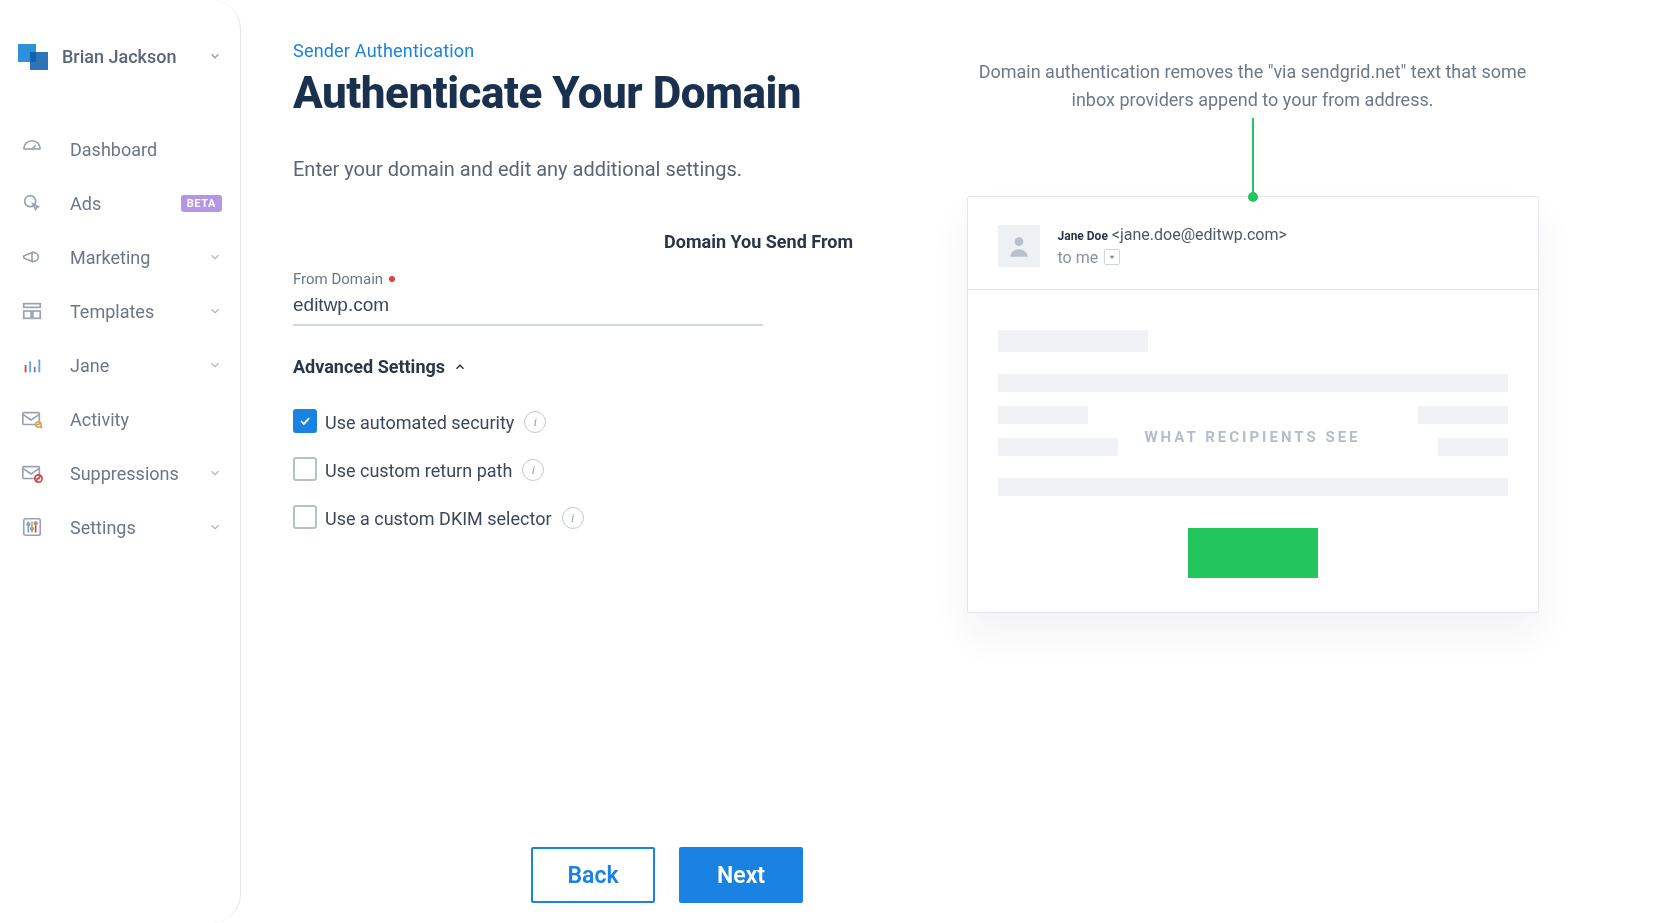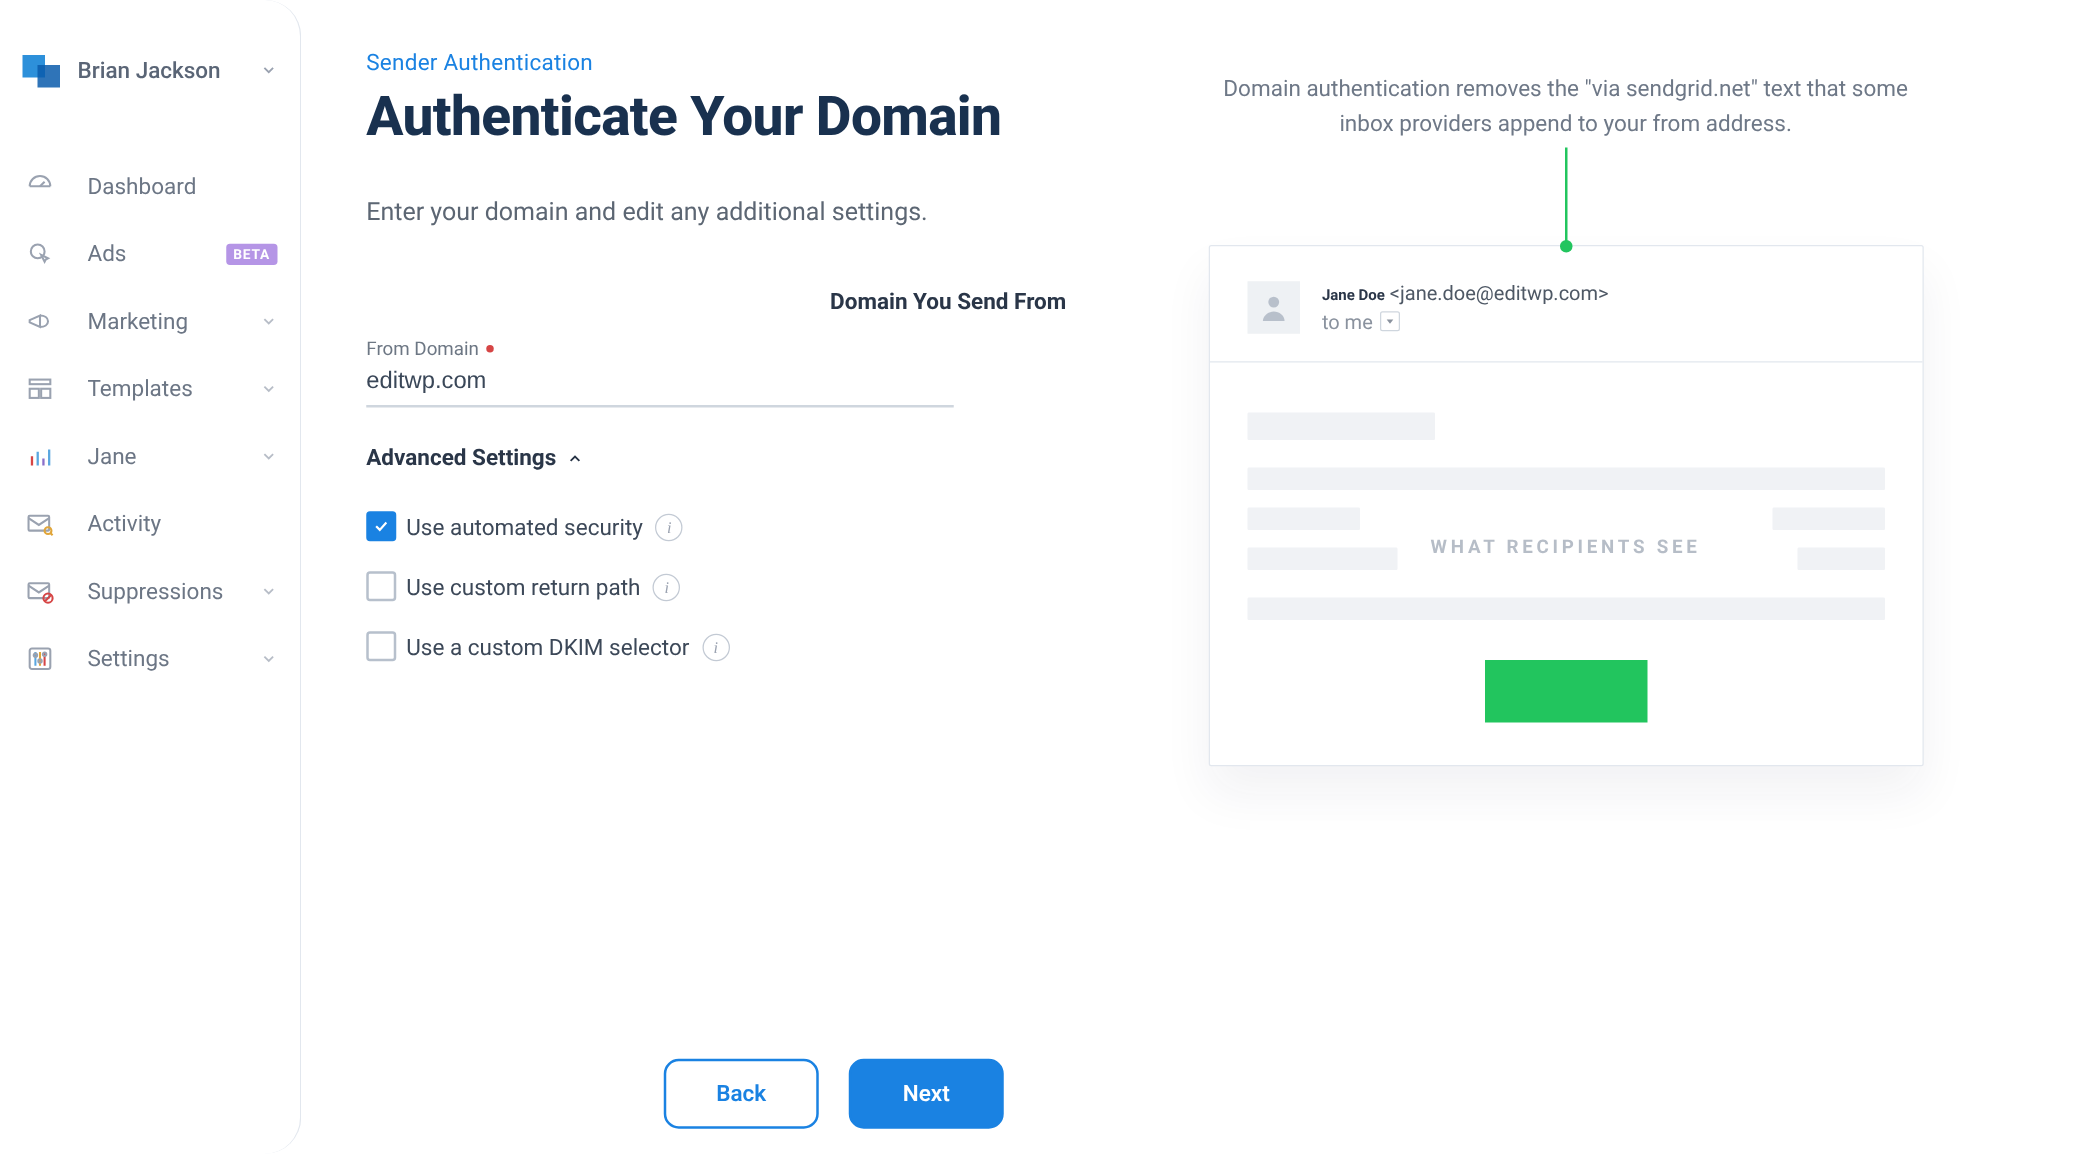--- a/index.html
+++ b/index.html
@@ -40,21 +40,21 @@
   .req-dot{width:6px;height:6px;border-radius:50%;background:#d64545;display:inline-block;}
   .text-input{border:none;border-bottom:2px solid #cfd6de;background:transparent;font-size:19px;color:#3a4758;padding:4px 0 8px 0;width:470px;outline:none;}
   .adv{margin-top:30px;}
   .adv-header{display:flex;align-items:center;gap:8px;font-weight:700;color:#2a3648;font-size:18px;cursor:pointer;margin-bottom:20px;}
   .check-row{display:flex;align-items:flex-end;gap:8px;padding:12px 0;font-size:18px;color:#3c4858;}
   .cbox{width:20px;height:20px;border:2px solid #b7c0cc;border-radius:3px;display:flex;align-items:center;justify-content:center;cursor:pointer;flex-shrink:0;}
   .cbox.checked{background:var(--blue);border-color:var(--blue);}
   .cbox.checked svg{stroke:#fff;}
   .info{width:20px;height:20px;border:1.5px solid #c3cad4;border-radius:50%;display:flex;align-items:center;justify-content:center;color:#9aa2b0;font-style:italic;font-size:13px;font-family:serif;cursor:help;margin-left:2px;}
   .actions{position:absolute;bottom:20px;left:290px;display:flex;gap:24px;}
-  .btn{min-width:120px;height:52px;border-radius:12px;font-size:18px;font-weight:600;cursor:pointer;display:flex;align-items:center;justify-content:center;}
+  .btn{min-width:120px;height:52px;border-radius:2px;font-size:23px;font-weight:600;cursor:pointer;display:flex;align-items:center;justify-content:center;}
   .btn-secondary{background:#fff;border:2px solid var(--blue);color:var(--blue);}
   .btn-primary{background:var(--blue);border:2px solid var(--blue);color:#fff;}
   
   .right{flex:1;padding-top:18px;}
   .explain{text-align:center;color:#6e7887;font-size:18px;line-height:1.55;max-width:560px;margin:0 auto;}
   .pointer-wrap{display:flex;justify-content:center;}
   .pointer{width:2px;height:78px;background:#22c55e;position:relative;margin-top:4px;}
   .pointer::after{content:"";position:absolute;bottom:-6px;left:-4px;width:10px;height:10px;border-radius:50%;background:#22c55e;}
   .card{border:1px solid var(--line);border-radius:2px;box-shadow:0 22px 40px rgba(30,40,60,.06);margin:0 auto;width:570px;background:#fff;}
   .card-head{padding:28px 30px 22px 30px;display:flex;gap:18px;border-bottom:1px solid var(--line);}

